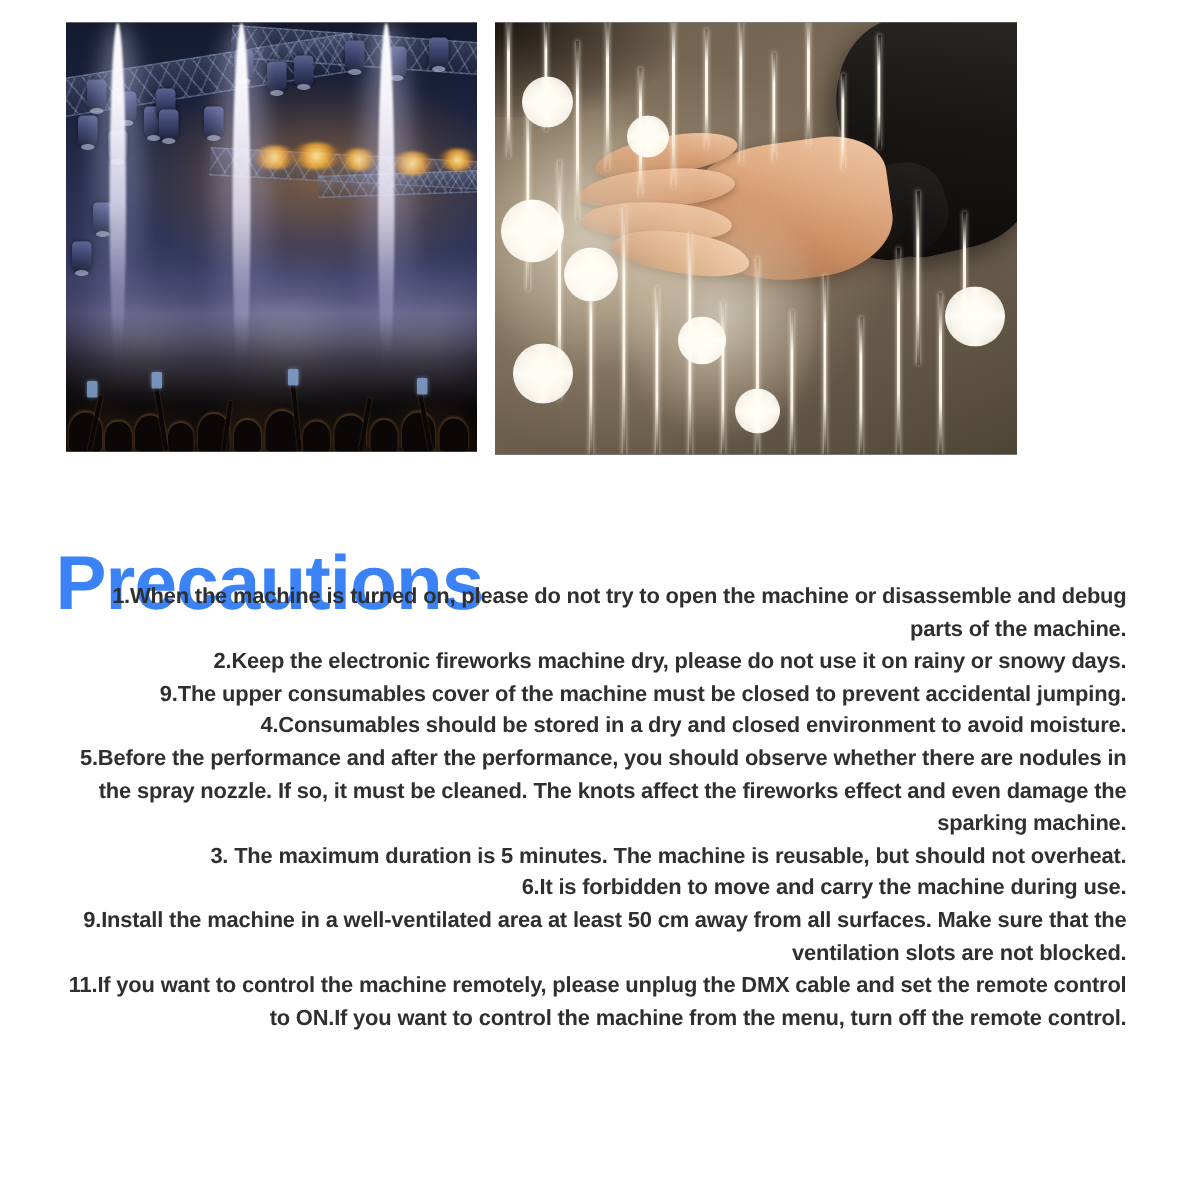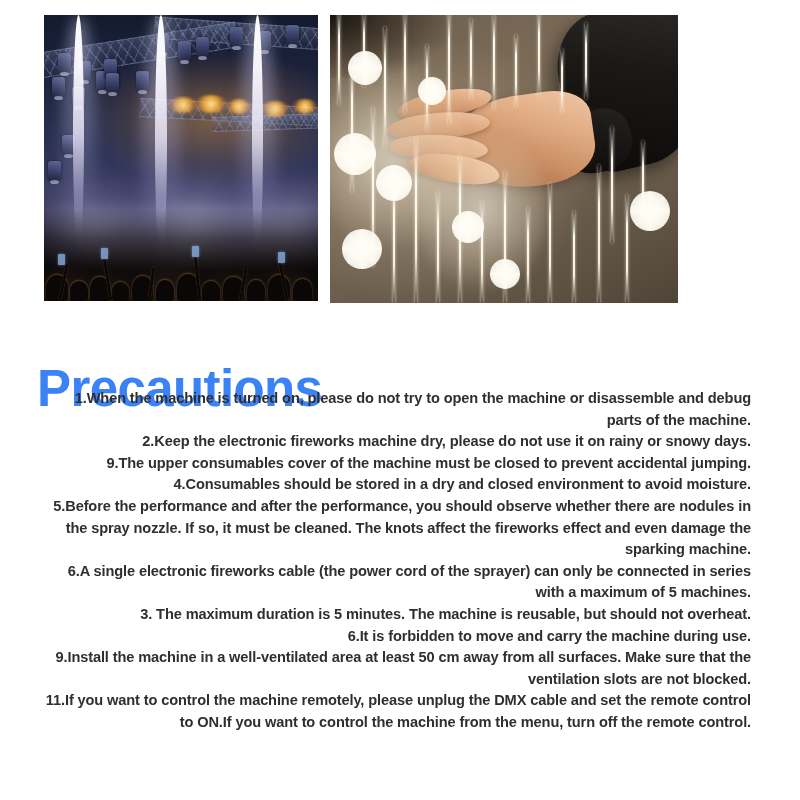--- a/index.html
+++ b/index.html
@@ -447,20 +447,19 @@
   </div>
 
   <h1 class="headline">Precautions</h1>
 
   <div class="notes">
     <p class="note">1.When the machine is turned on, please do not try to open the machine or disassemble and debug parts of the machine.</p>
     <p class="note">2.Keep the electronic fireworks machine dry, please do not use it on rainy or snowy days.</p>
     <p class="note">9.The upper consumables cover of the machine must be closed to prevent accidental jumping.</p>
     <p class="note">4.Consumables should be stored in a dry and closed environment to avoid moisture.</p>
     <p class="note">5.Before the performance and after the performance, you should observe whether there are nodules in the spray nozzle. If so, it must be cleaned. The knots affect the fireworks effect and even damage the sparking machine.</p>
-    <p class="note">6.A single electronic fireworks cable (the power cord of the sprayer) can only be connected in series with a maximum of 5 machines.</p>
     <p class="note">3. The maximum duration is 5 minutes. The machine is reusable, but should not overheat.</p>
     <p class="note">6.It is forbidden to move and carry the machine during use.</p>
     <p class="note">9.Install the machine in a well-ventilated area at least 50 cm away from all surfaces. Make sure that the ventilation slots are not blocked.</p>
     <p class="note">11.If you want to control the machine remotely, please unplug the DMX cable and set the remote control to ON.If you want to control the machine from the menu, turn off the remote control.</p>
   </div>
 
 </div>
 
 </body></html>

